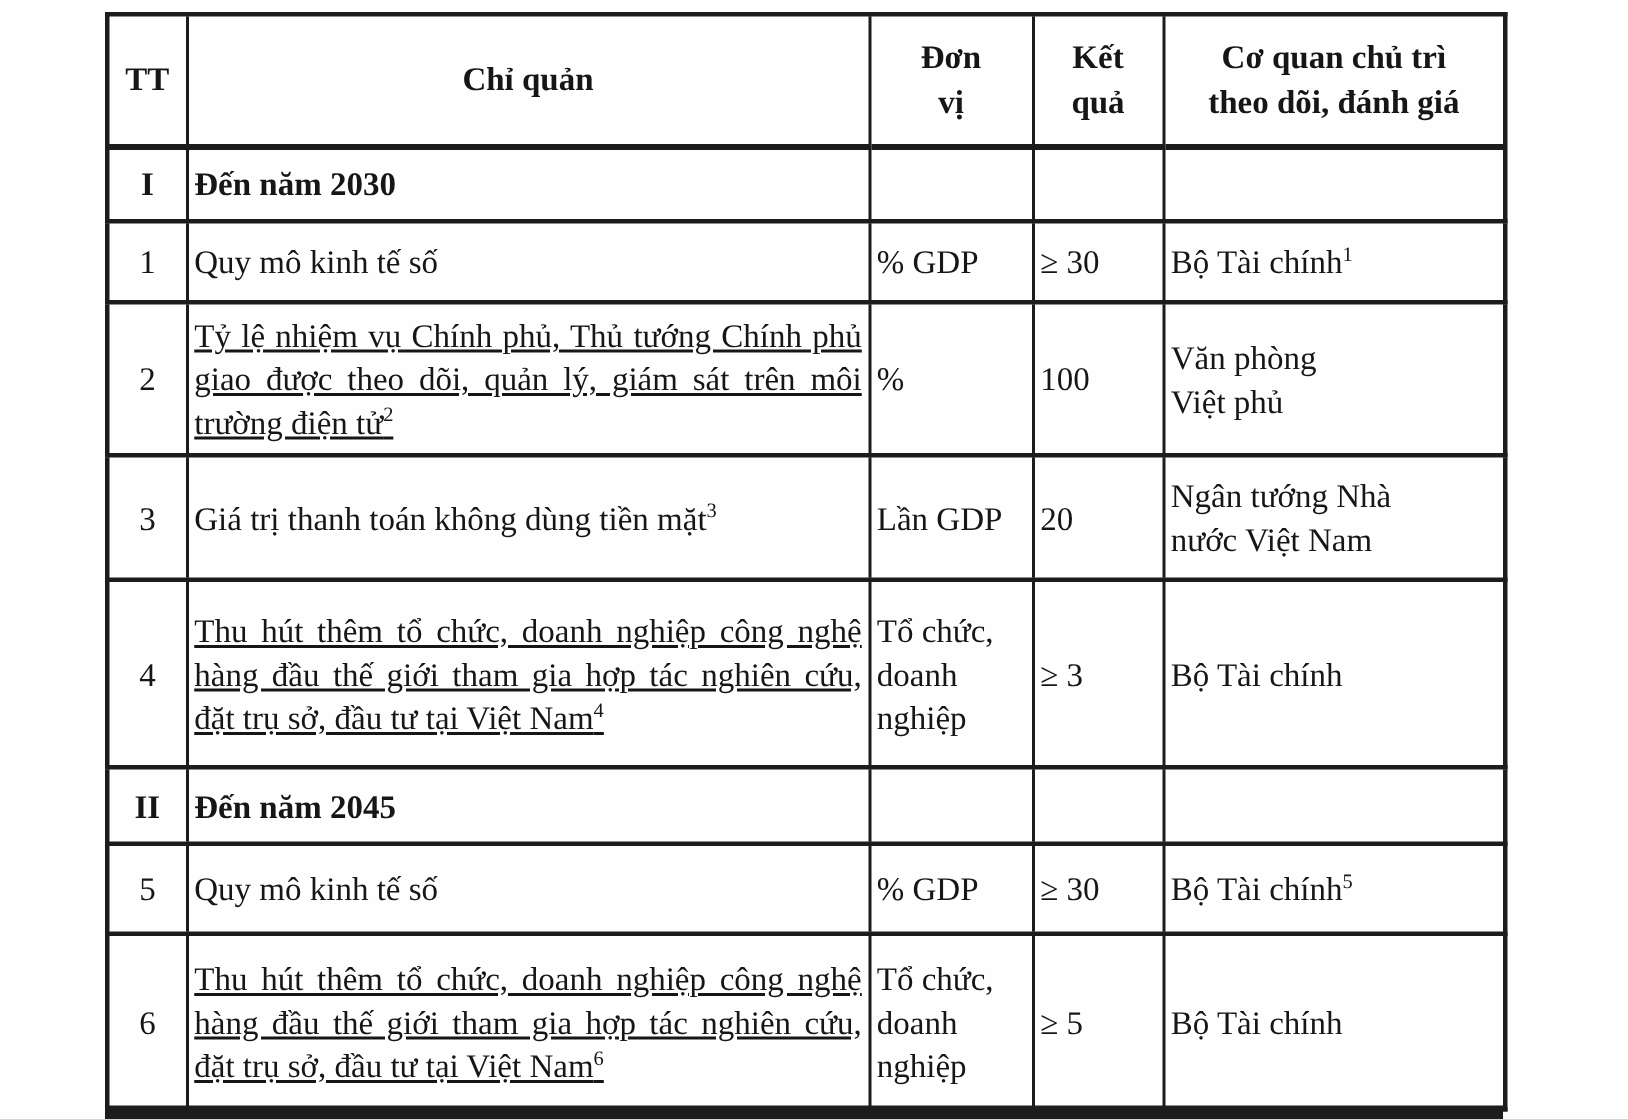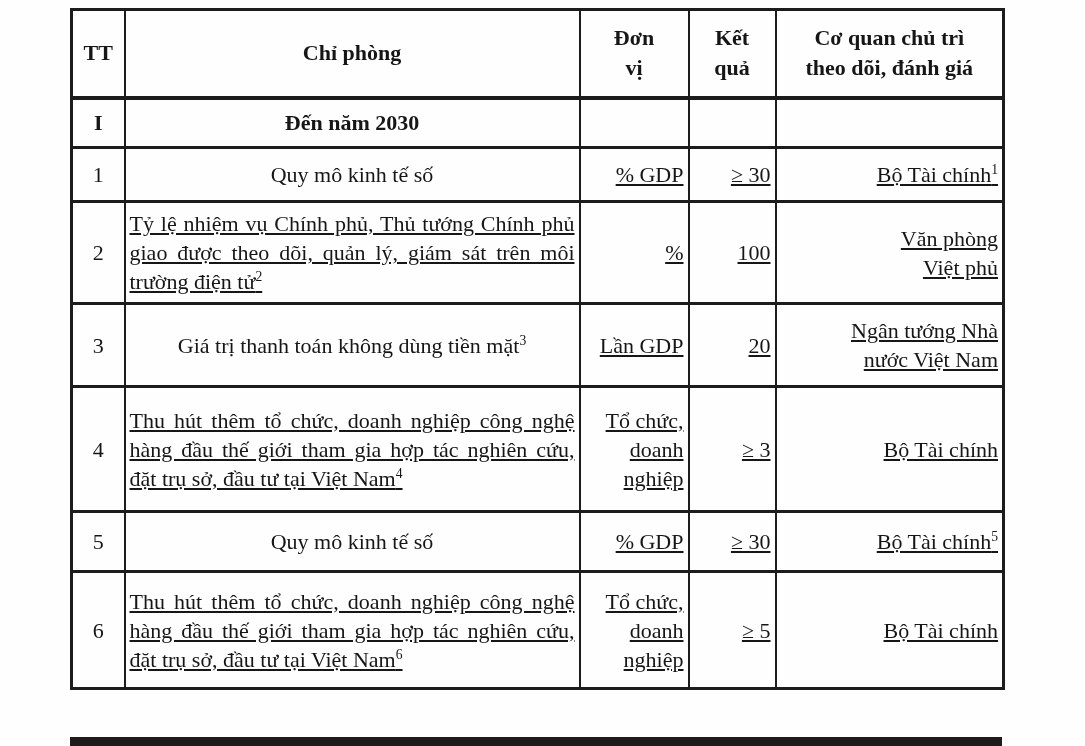--- a/index.html
+++ b/index.html
@@ -28,23 +28,23 @@
   }
   table.doc tr{border:3px solid var(--border,#1c1c1c);}
   table.doc thead th{
     border-bottom:4px solid var(--border,#1c1c1c);
     font-weight:bold;
     text-align:center;
     line-height:30px;
   }
   table.doc{border:3px solid var(--border,#1c1c1c);}
   .c-tt{text-align:center;}
-  .c-ct{text-align:center;padding:2px 6px 2px 10px;}
+  .c-ct{text-align:left;padding:2px 6px 2px 10px;}
   .c-ct.justify{text-align:justify;text-justify:inter-word;text-decoration:underline;}
-  .c-dv,.c-kq,.c-cq{text-align:right;text-decoration:underline;}
+  .c-dv,.c-kq,.c-cq{text-align:left;}
   .pre{white-space:pre-line;}
   .bold{font-weight:bold;}
   .section-sep{border-top:4px solid var(--border,#1c1c1c);}
   sup{font-size:0.62em;line-height:0;vertical-align:super;}
   .bottom-band{
     position:absolute;left:70px;top:737px;
     width:932px;height:9px;
     background:var(--border,#1c1c1c);
   }
 </style>
@@ -56,21 +56,21 @@
     <colgroup>
       <col style="width:53px">
       <col style="width:455px">
       <col style="width:109px">
       <col style="width:87px">
       <col style="width:228px">
     </colgroup>
     <thead>
       <tr style="height:88px">
         <th class="c-tt">TT</th>
-        <th>Chỉ phòng</th>
+        <th>Chỉ quản</th>
         <th class="pre">Đơn
 vị</th>
         <th class="pre">Kết
 quả</th>
         <th class="pre">Cơ quan chủ trì
 theo dõi, đánh giá</th>
       </tr>
     </thead>
     <tbody>
 
@@ -111,20 +111,27 @@
       <tr style="height:125px">
         <td class="c-tt">4</td>
         <td class="c-ct justify"><span>Thu hút thêm tổ chức, doanh nghiệp công nghệ hàng đầu thế giới tham gia hợp tác nghiên cứu, đặt trụ sở, đầu tư tại Việt Nam</span><sup>4</sup></td>
         <td class="c-dv pre">Tổ chức,
 doanh
 nghiệp</td>
         <td class="c-kq">≥ 3</td>
         <td class="c-cq pre"><span>Bộ Tài chính</span><sup></sup></td>
       </tr>
 
+      <tr class="section-sep" style="height:51px">
+        <td class="c-tt bold">II</td>
+        <td class="c-ct bold">Đến năm 2045</td>
+        <td class="c-dv"></td>
+        <td class="c-kq"></td>
+        <td class="c-cq"></td>
+      </tr>
 
       <tr style="height:60px">
         <td class="c-tt">5</td>
         <td class="c-ct"><span>Quy mô kinh tế số</span><sup></sup></td>
         <td class="c-dv pre">% GDP</td>
         <td class="c-kq">≥ 30</td>
         <td class="c-cq pre"><span>Bộ Tài chính</span><sup>5</sup></td>
       </tr>
 
       <tr style="height:117px">

